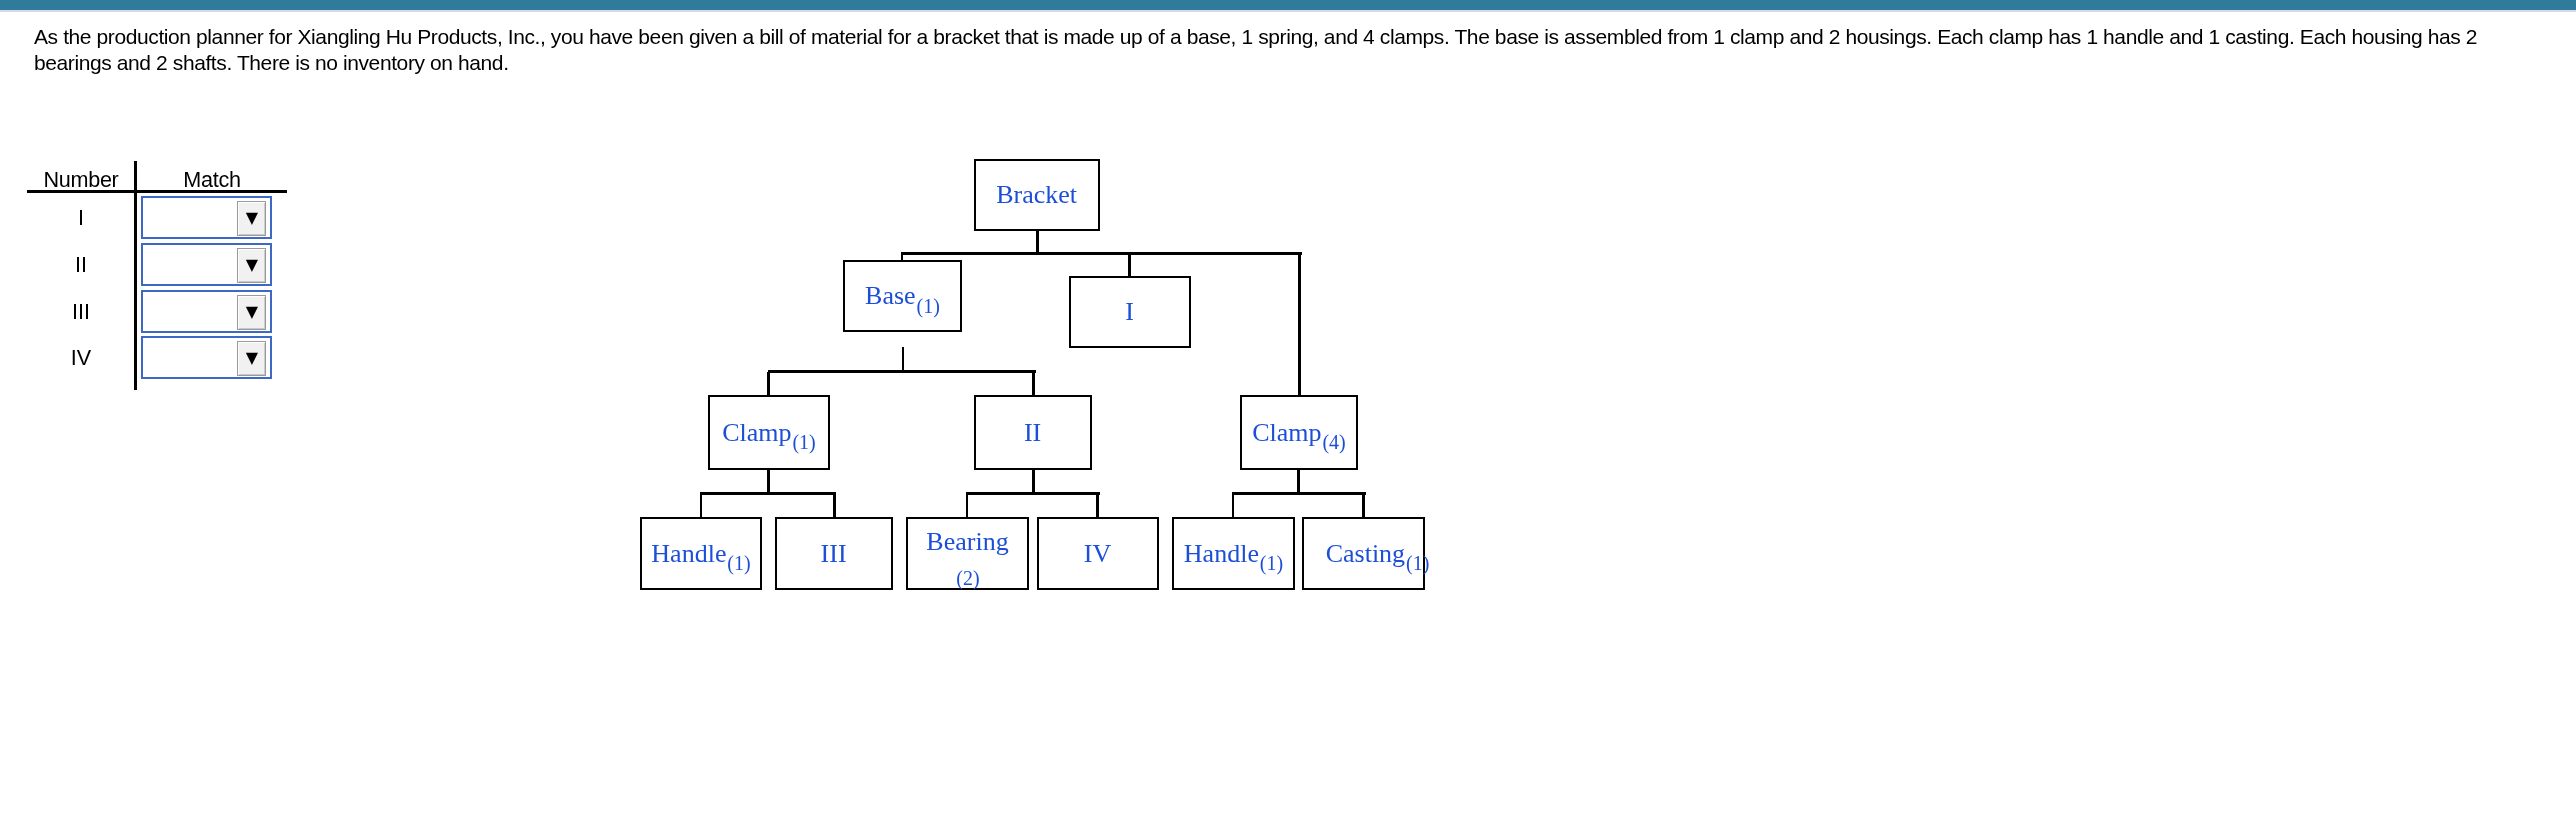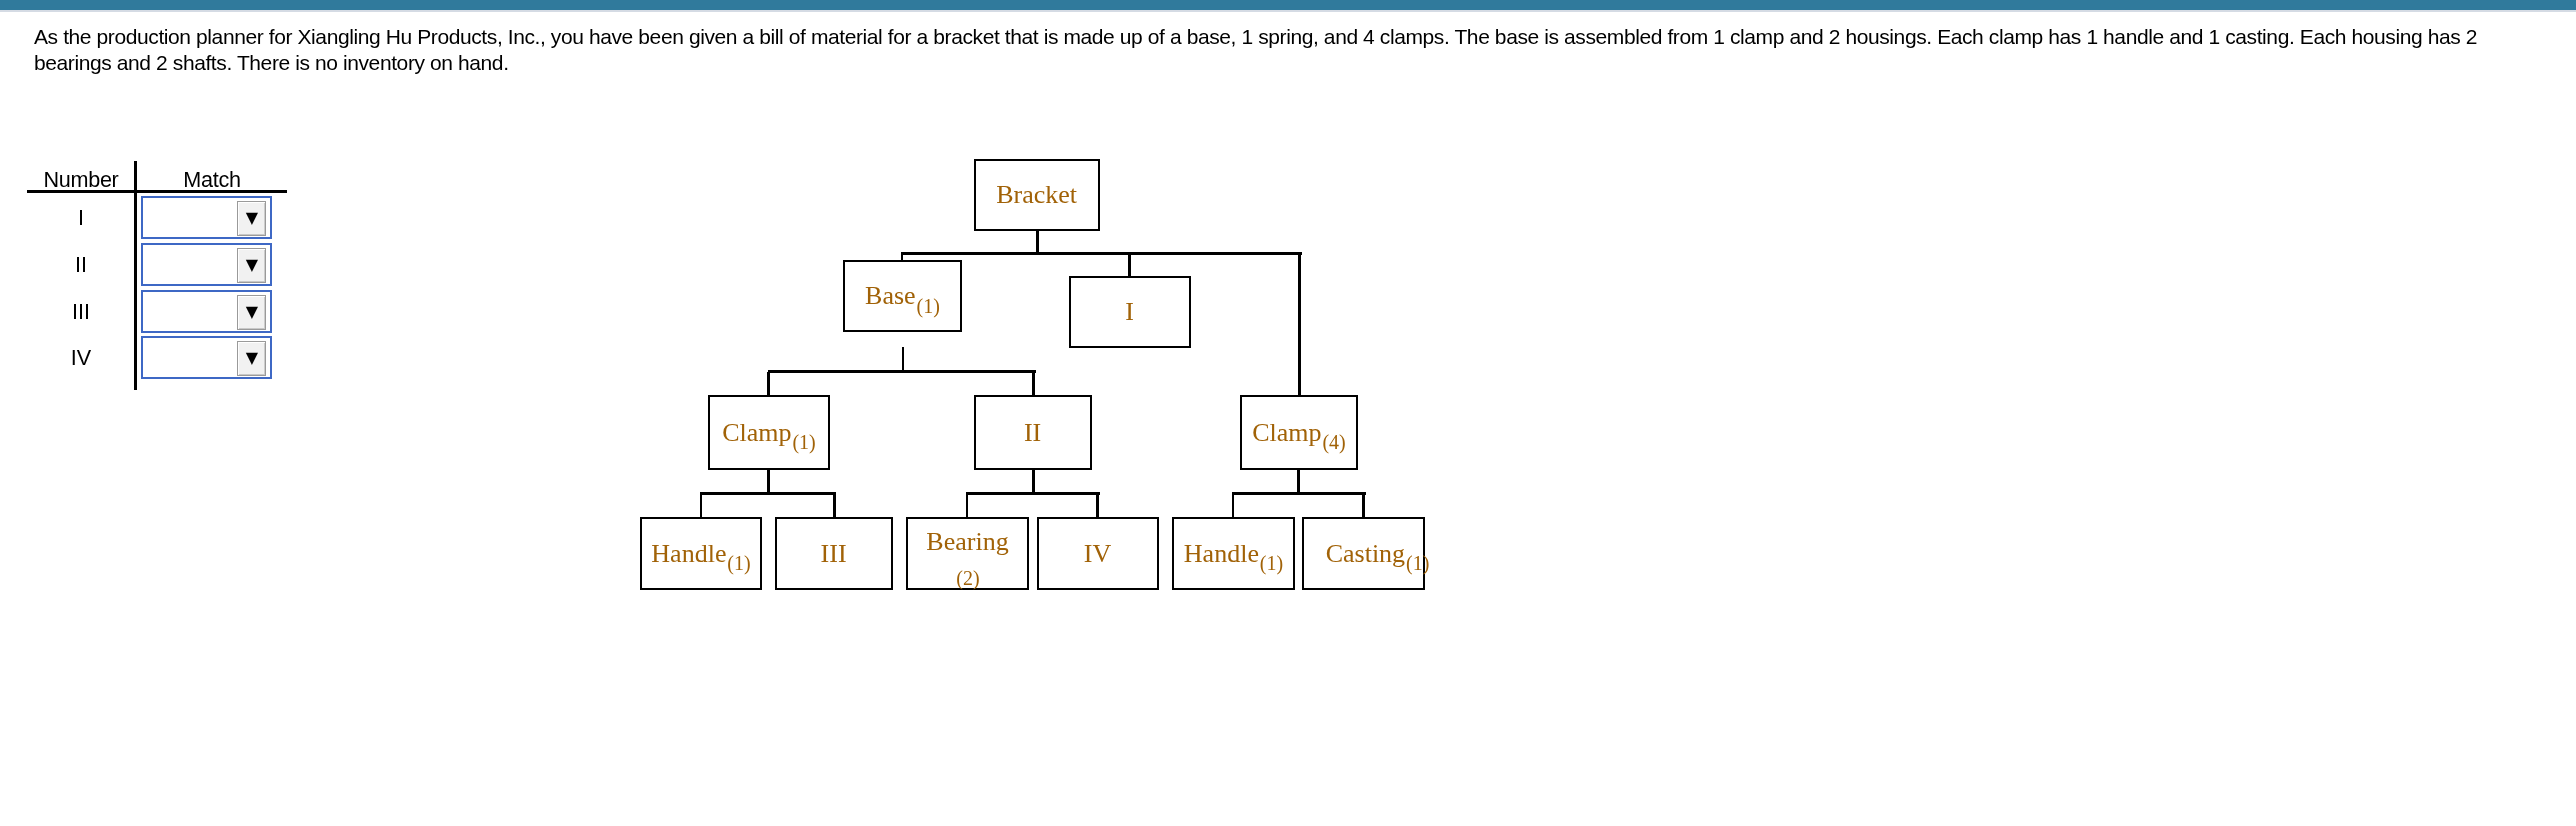--- a/index.html
+++ b/index.html
@@ -26,21 +26,21 @@
   .selbtn{position:absolute;right:3.6px;top:2.7px;width:27px;height:33px;background:#f1f1f1;
           border:0.9px solid #9a9a9a;box-shadow:inset 0.9px 0.9px 0 #ffffff, inset -0.9px -0.9px 0 #c8c8c8;
           display:flex;align-items:center;justify-content:center;cursor:pointer;}
   .tri{font-size:16px;line-height:16px;color:#000;
        font-family:"DejaVu Sans","Liberation Sans",sans-serif;}
 
   
   .tree{position:absolute;left:0;top:0;}
   .node{position:absolute;border:2.7px solid #000;background:#fff;box-sizing:border-box;
         display:flex;align-items:center;justify-content:center;
-        font-family:"Liberation Serif","DejaVu Serif",serif;font-size:26px;color:#a16207;}
+        font-family:"Liberation Serif","DejaVu Serif",serif;font-size:26px;color:#1d4ed8;}
   .nsub{font-size:20px;position:relative;top:10px;margin-left:0.9px;}
   .conn{position:absolute;left:0;top:0;}
 </style>
 </head>
 <body>
 
 <div class="screen">
   <div class="topbar"></div>
 
   <div class="intro">As the production planner for Xiangling Hu Products, Inc., you have been given a bill of material for a bracket that is made up of a base, 1 spring, and 4 clamps. The base is assembled from 1 clamp and 2 housings. Each clamp has 1 handle and 1 casting. Each housing has 2 bearings and 2 shafts. There is no inventory on hand.</div>

